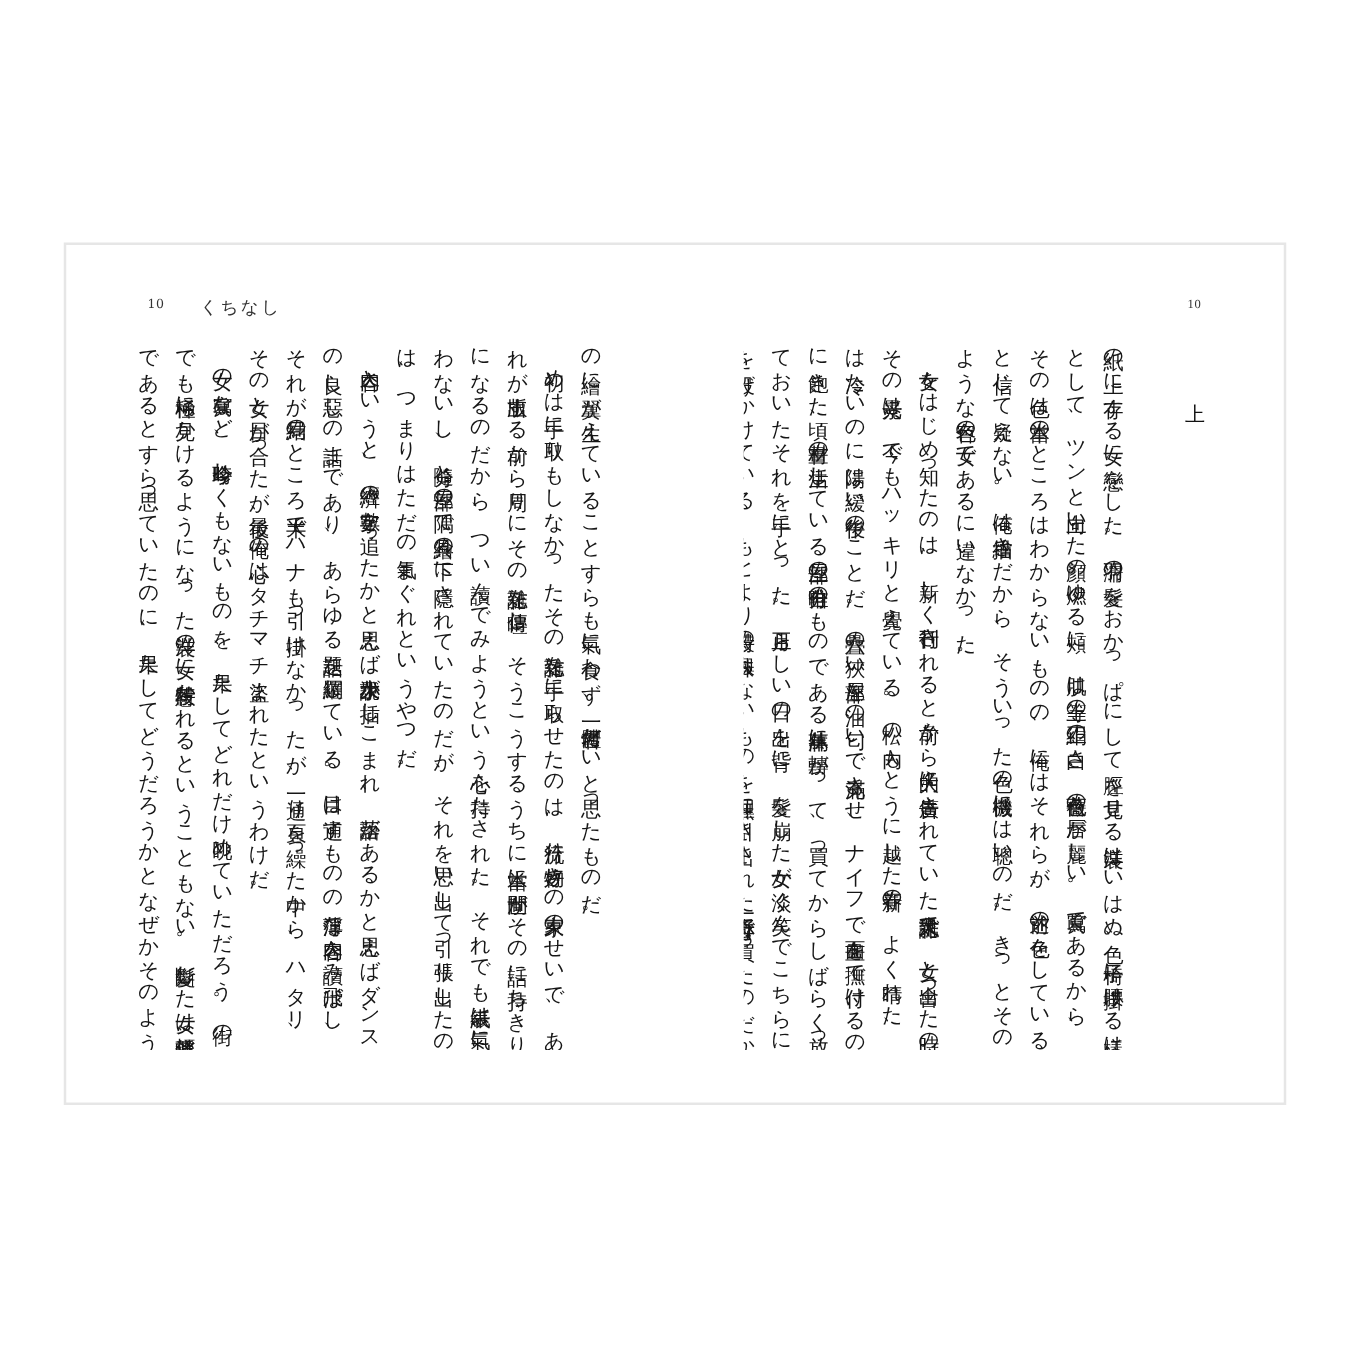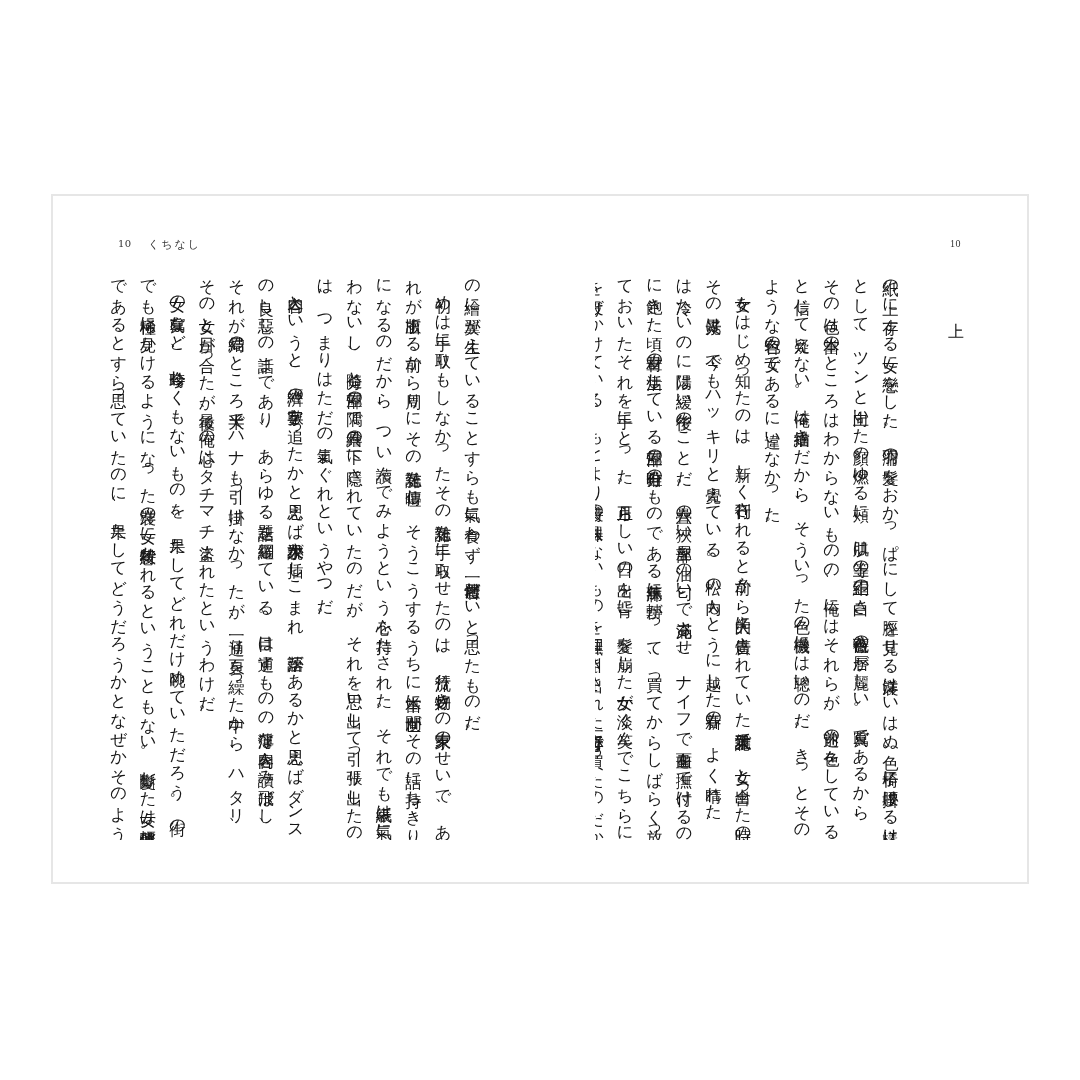--- a/index.html
+++ b/index.html
@@ -30,22 +30,22 @@
       top: 238px;
       font-size: 10px;
       color: #333;
       letter-spacing: 0.5px;
     }
     .page-num.left { left: 118px; }
     .page-num.right { left: 950px; font-family: Liberation Serif, serif; }
     .running-title {
       position: absolute;
       top: 237px;
-      left: 148px;
-      font-size: 11px;
+      left: 160px;
+      font-size: 14px;
       color: #333;
       letter-spacing: 2px;
     }
     .chapter-mark {
       position: absolute;
       left: 948px;
       top: 322px;
       font-size: 16px;
       color: #111;
     }

